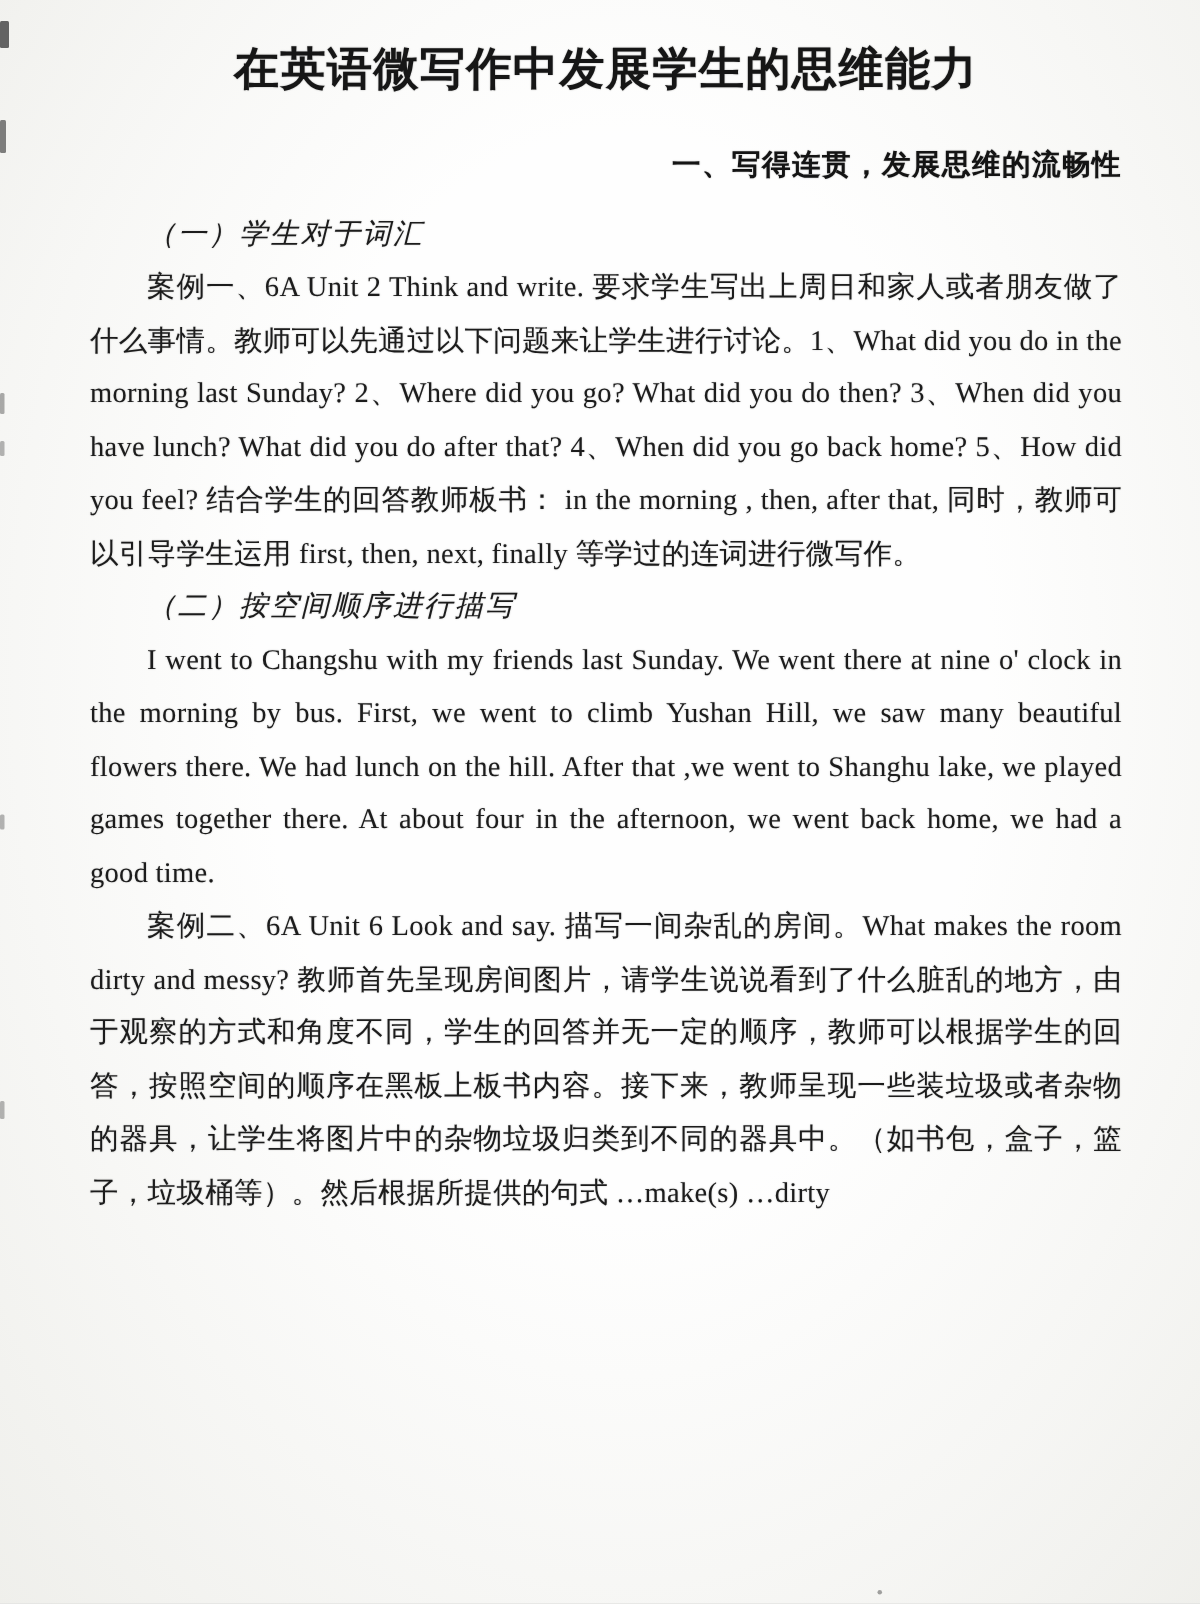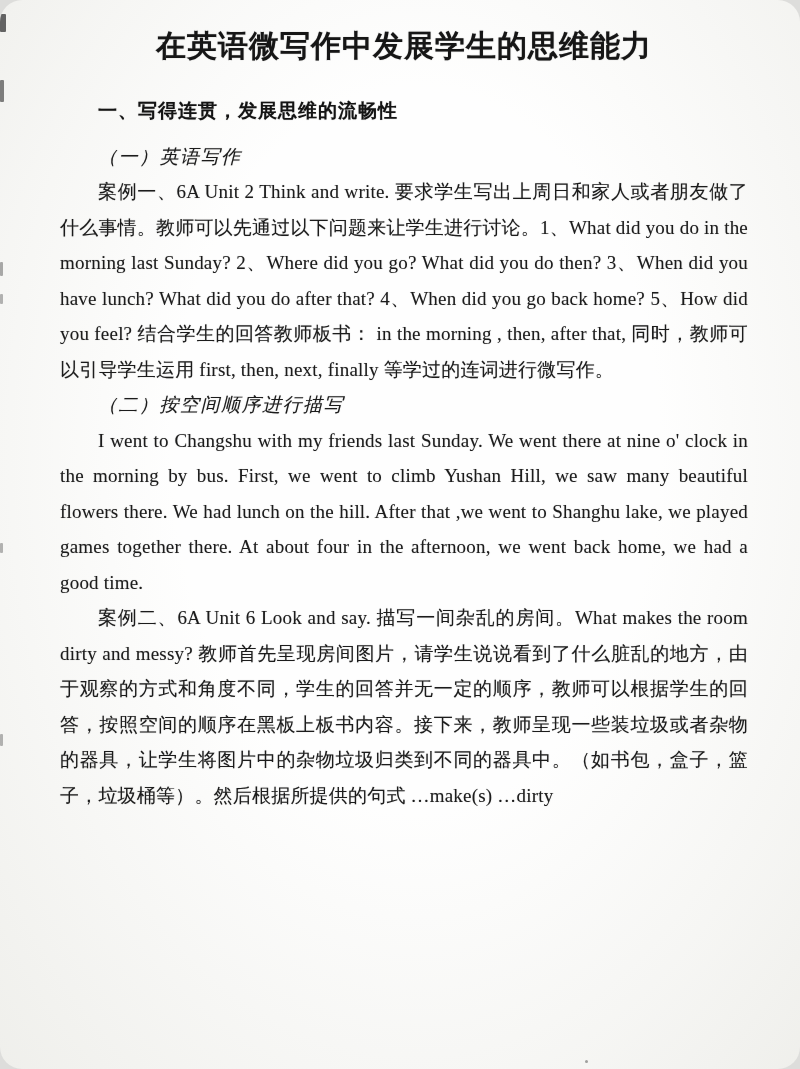--- a/index.html
+++ b/index.html
@@ -11,21 +11,20 @@
     position: relative;
     width: 800px;
     height: 1069px;
     margin: 0 auto;
     overflow: hidden;
     background:
       radial-gradient(ellipse at 52% 42%, rgba(255,255,255,0.9) 40%, rgba(238,238,234,0.9) 100%),
       linear-gradient(135deg, #eeeeeb 0%, #f9f9f7 12%, #f9f9f7 88%, #f0f0ed 100%);
     color: #1c1c1c;
     font-family: "Liberation Serif", "DejaVu Serif", serif;
-    border-radius: 22px;
   }
   .content {
     padding: 18px 52px 0 60px;
   }
   .doc-title {
     margin: 8px 0 26px 0;
     font-size: 30px;
     font-weight: bold;
     text-align: center;
     letter-spacing: 1px;
@@ -46,20 +45,21 @@
   .section-heading {
     margin: 0 0 10px 0;
     font-size: 19px;
     line-height: 35.5px;
     font-weight: bold;
     font-family: "Liberation Sans", "DejaVu Sans", sans-serif;
     text-indent: 2em;
     letter-spacing: 1px;
     color: #141414;
     text-shadow: 0 0 1px rgba(30,30,30,0.4);
+    text-align: right;
   }
   .subheading {
     font-style: italic;
     letter-spacing: 1.5px;
   }
   .speck {
     position: absolute;
     background: #4a4a4a;
     border-radius: 1px;
     opacity: 0.75;
@@ -86,21 +86,21 @@
   <span class="speck s7"></span>
 
   <div class="content">
 
     <h1 class="doc-title">在英语微写作中发展学生的思维能力</h1>
 
 
     <h2 class="section-heading">一、写得连贯，发展思维的流畅性</h2>
 
 
-    <p class="para indent subheading">（一）英语写作</p>
+    <p class="para indent subheading">（一）学生对于词汇</p>
 
     <p class="para indent">案例一、6A Unit 2 Think and write. 要求学生写出上周日和家人或者朋友做了什么事情。教师可以先通过以下问题来让学生进行讨论。1、What did you do in the morning last Sunday? 2、Where did you go? What did you do then? 3、When did you have lunch? What did you do after that? 4、When did you go back home? 5、How did you feel? 结合学生的回答教师板书： in the morning , then, after that, 同时，教师可以引导学生运用 first, then, next, finally 等学过的连词进行微写作。</p>
 
     <p class="para indent subheading">（二）按空间顺序进行描写</p>
 
     <p class="para indent">I went to Changshu with my friends last Sunday. We went there at nine o' clock in the morning by bus. First, we went to climb Yushan Hill, we saw many beautiful flowers there. We had lunch on the hill. After that ,we went to Shanghu lake, we played games together there. At about four in the afternoon, we went back home, we had a good time.</p>
 
     <p class="para indent">案例二、6A Unit 6 Look and say. 描写一间杂乱的房间。What makes the room dirty and messy? 教师首先呈现房间图片，请学生说说看到了什么脏乱的地方，由于观察的方式和角度不同，学生的回答并无一定的顺序，教师可以根据学生的回答，按照空间的顺序在黑板上板书内容。接下来，教师呈现一些装垃圾或者杂物的器具，让学生将图片中的杂物垃圾归类到不同的器具中。（如书包，盒子，篮子，垃圾桶等）。然后根据所提供的句式 …make(s) …dirty</p>
 
   </div>

